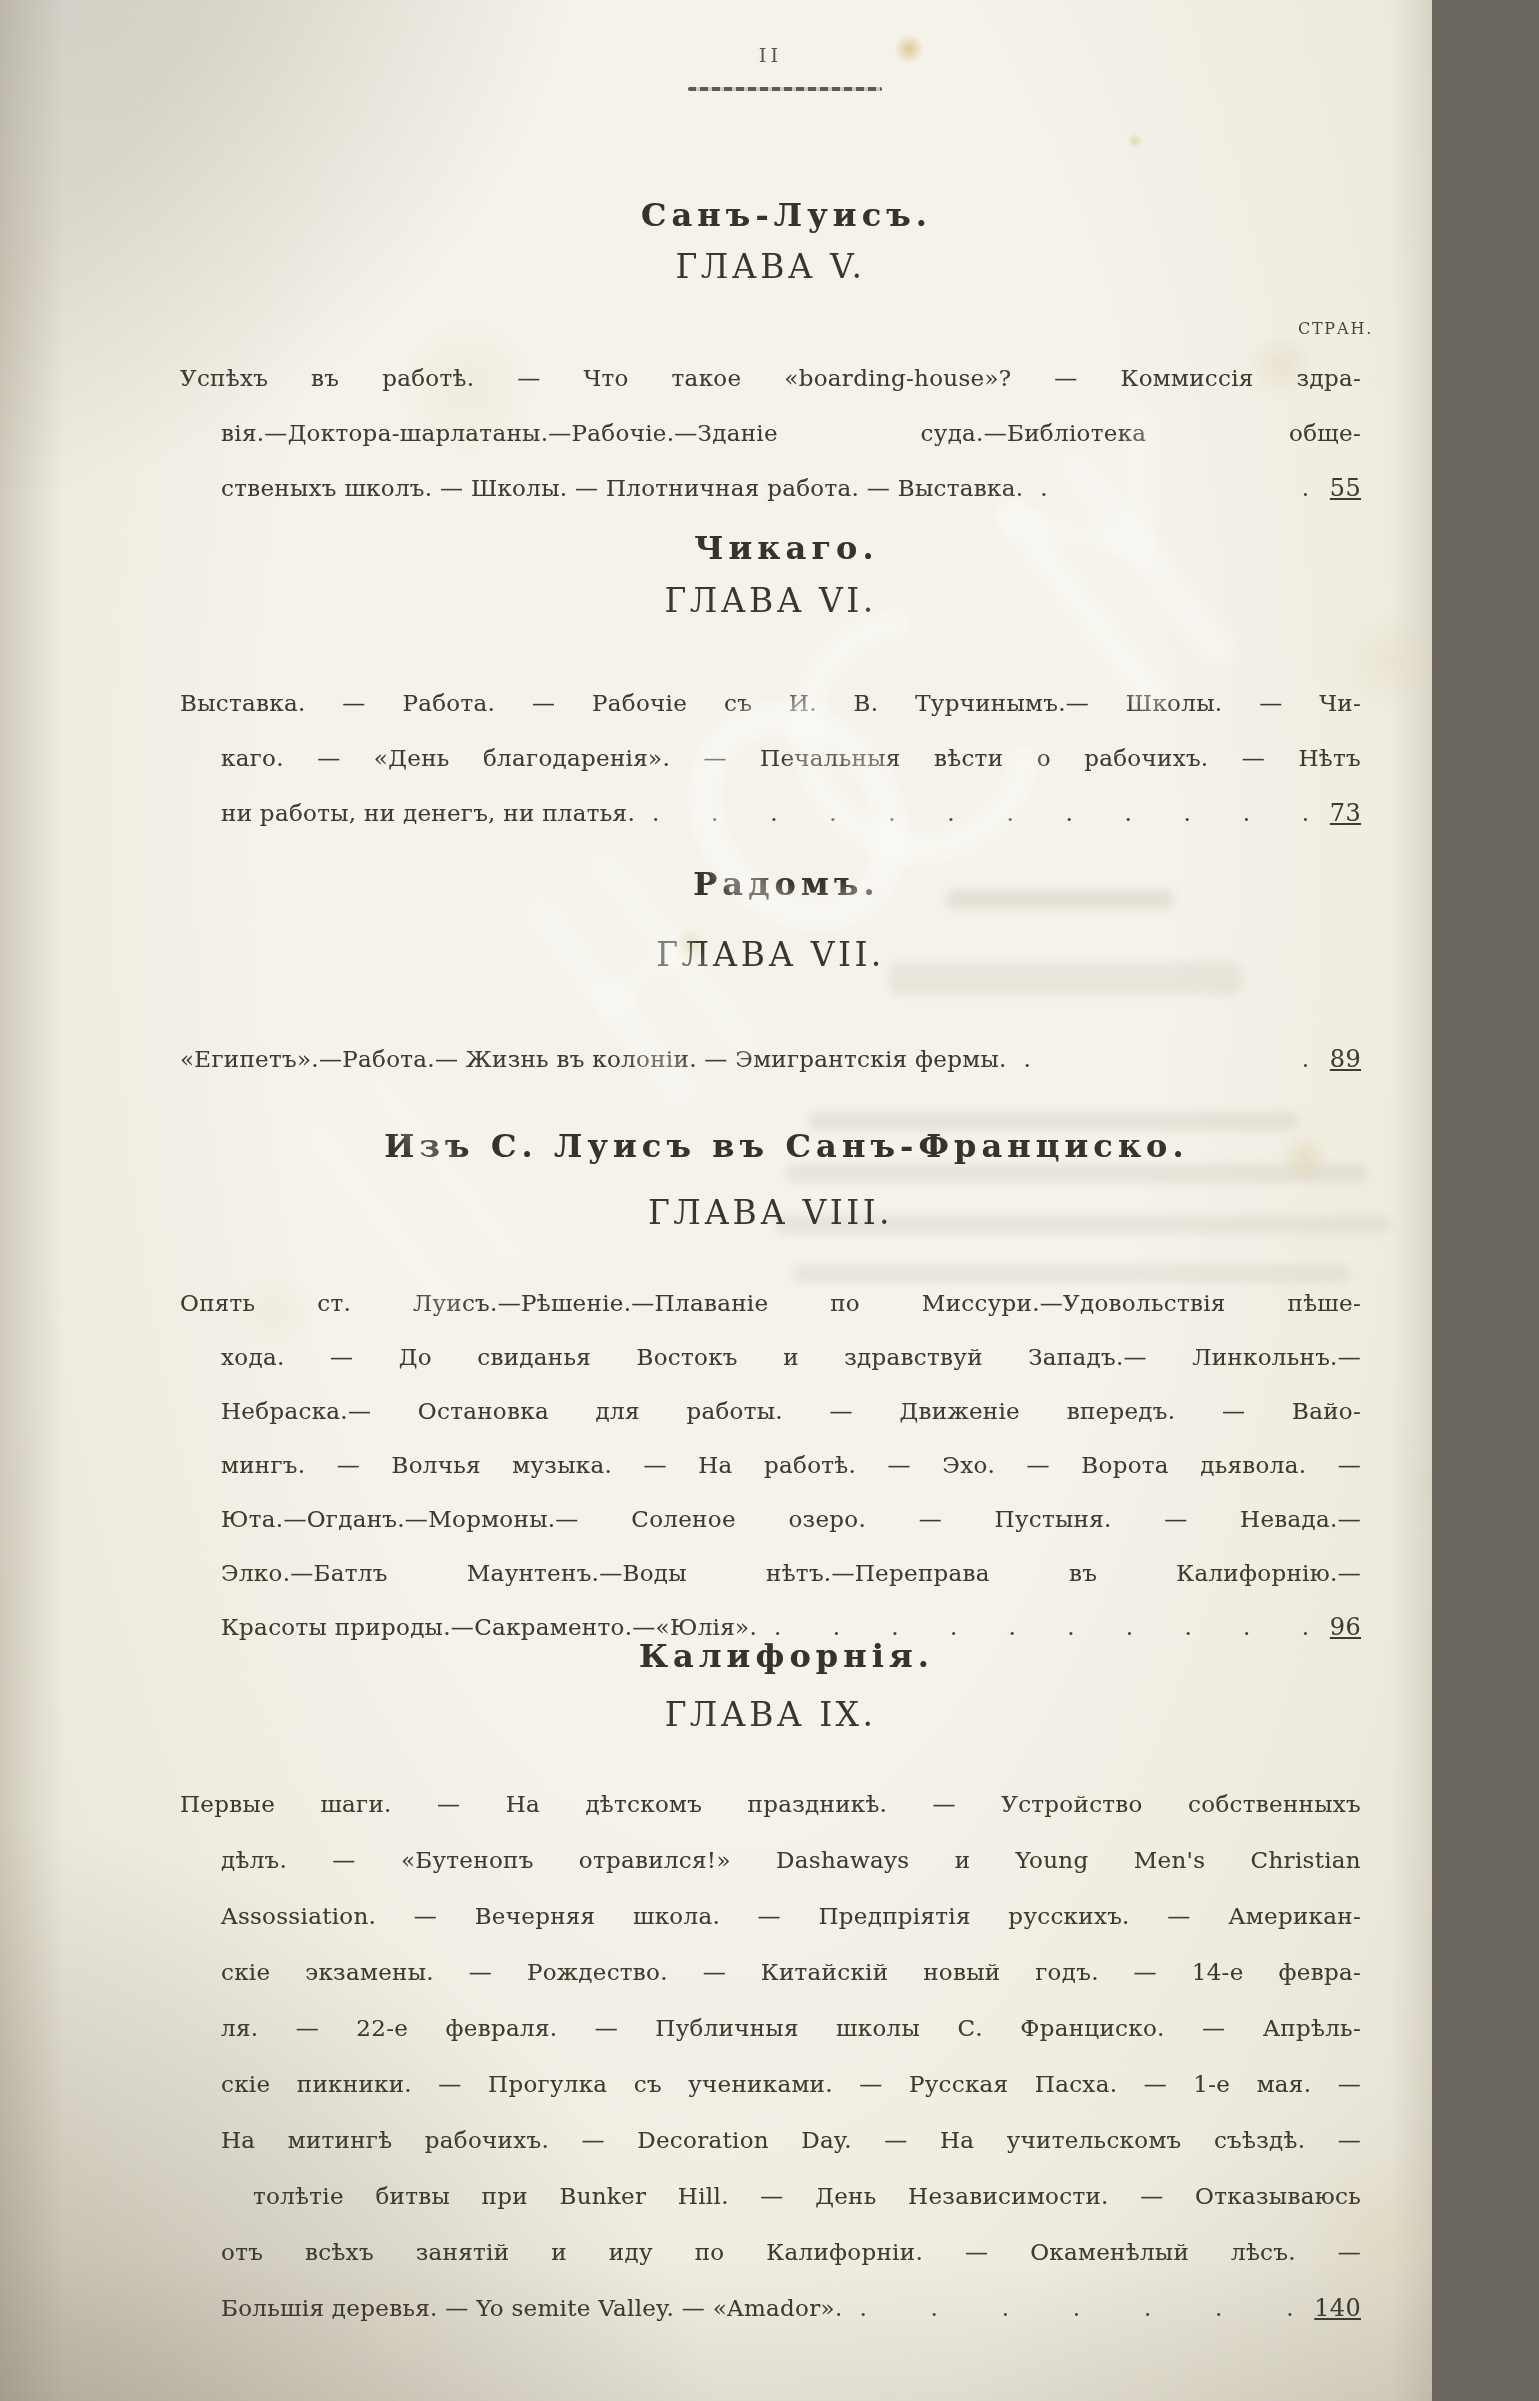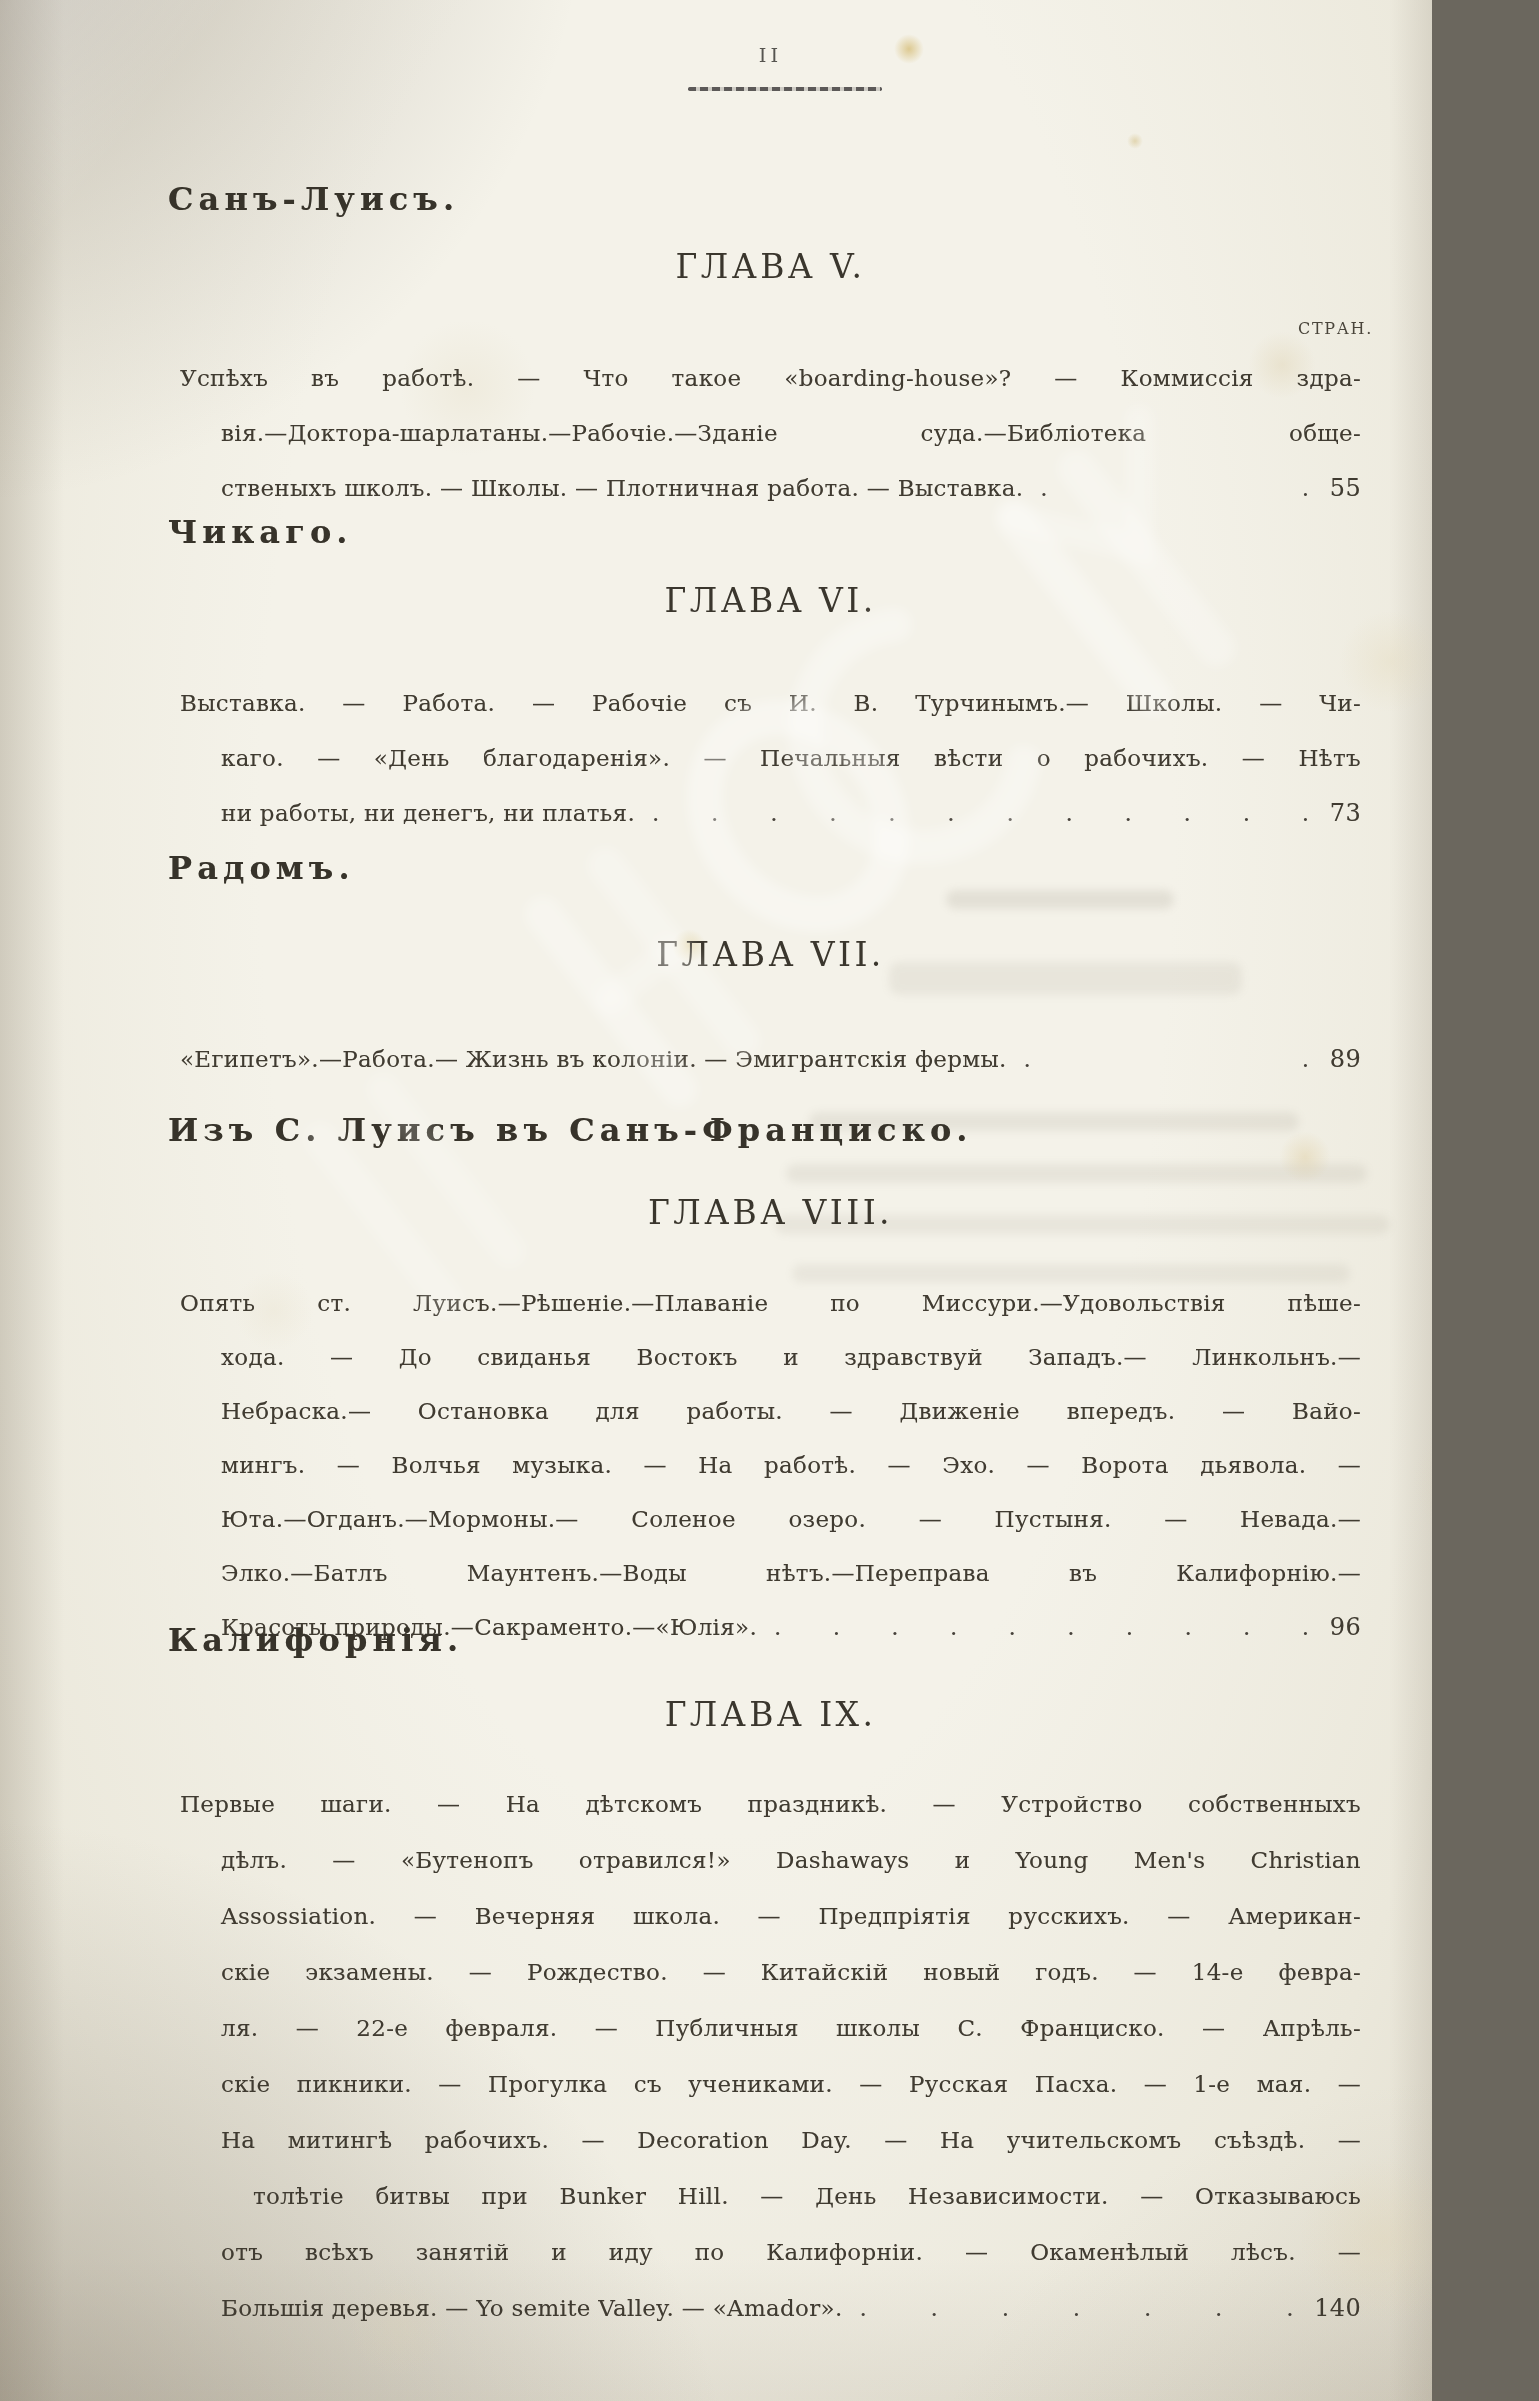--- a/index.html
+++ b/index.html
@@ -24,21 +24,21 @@
   .folio{
     top:44px;text-align:center;font-size:19.4px;letter-spacing:4px;
     color:#565550;
   }
   .rule{
     position:absolute;left:688px;top:87px;width:194px;height:4px;
     background:repeating-linear-gradient(90deg,#413e3e 0 8.5px, rgba(65,62,62,.25) 8.5px 12px);
     border-radius:1.7px;opacity:.85;
   }
   .city{
-    margin:0;text-align:left;font-size:32px;font-weight:bold;
+    margin:16px;text-align:center;font-size:32px;font-weight:bold;
     letter-spacing:5.1px;color:#37332a;line-height:1.15;
     text-shadow:0 0 0.6px rgba(55,51,42,.35);
   }
   .glava{
     margin:0;text-align:center;font-size:33px;font-weight:normal;
     letter-spacing:3.4px;color:#3a362d;line-height:1.15;
   }
   .stran{
     top:319px;text-align:right;font-size:16px;letter-spacing:1.7px;color:#4a453b;
   }
@@ -47,21 +47,21 @@
   .lh76 .ln{height:43px;line-height:43px;}
   .lh74 .ln{height:42px;line-height:42px;}
   .lh77 .ln{height:44px;line-height:44px;}
   .ln{margin:12px;text-align:justify;text-align-last:justify;white-space:nowrap;}
   .ind{padding-left:41px;}
   .ind2{padding-left:73px;}
   .ln.last{display:flex;align-items:baseline;white-space:normal;}
   .lt{white-space:nowrap;}
   .dots{flex:1;text-align:justify;text-align-last:justify;
         padding:0 20.5px 0 17px;color:#46413a;overflow:hidden;}
-  .pg{font-size:24px;white-space:nowrap;}
+  .pg{font-size:24px;white-space:nowrap;text-decoration:underline;}
   
   .stain{position:absolute;border-radius:50%;pointer-events:none;}
   .ghost{position:absolute;background:#8b8372;filter:blur(4px);
          border-radius:10.3px;pointer-events:none;}
   #wm{position:absolute;inset:0;pointer-events:none;}
 </style>
 </head>
 <body>
 
 <div id="page">

